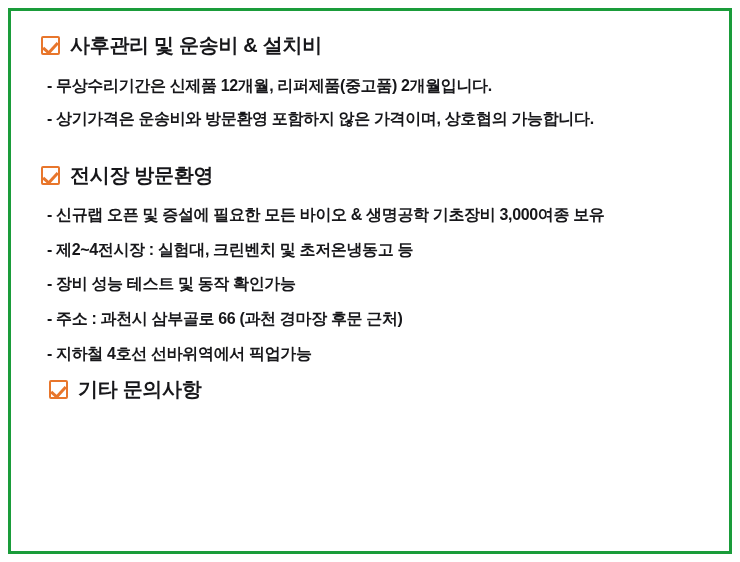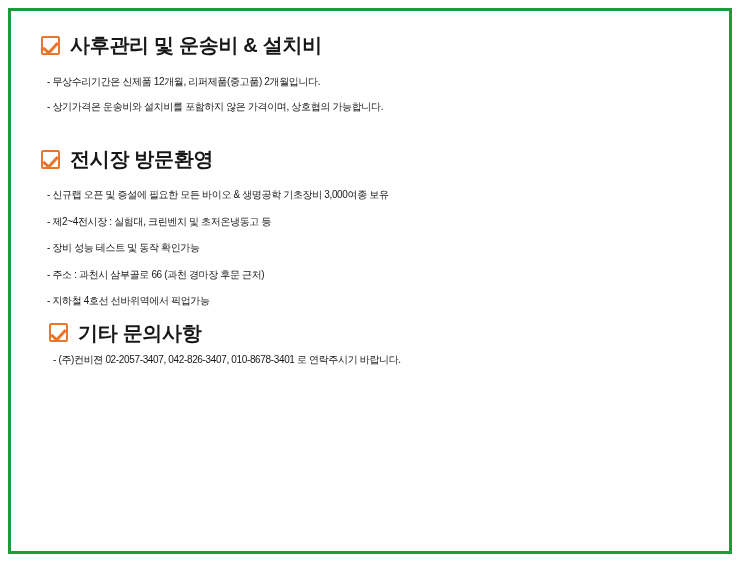--- a/index.html
+++ b/index.html
@@ -64,50 +64,50 @@
     color: #17171a;
     letter-spacing: -0.3px;
     line-height: 1.2;
   }
   .bullet-list {
     list-style: none;
     margin: 0;
     padding: 0 0 0 10px;
   }
   .bullet-list li {
-    font-size: 10px;
+    font-size: 16px;
     color: #17171a;
-    font-weight: normal;
+    font-weight: bold;
     line-height: 1.35;
     margin-bottom: 11px;
     letter-spacing: -0.35px;
     white-space: nowrap;
   }
   .s1 { margin-bottom: 34px; }
   .s1 .section-heading { margin-bottom: 18px; }
   .s2 { }
   .s2 .section-heading { margin-bottom: 17px; }
   .s2 .bullet-list li { margin-bottom: 13px; }
-  .s3 .section-heading { margin-left: 12px; margin-bottom: 8px; }
+  .s3 .section-heading { margin-left: 12px; margin-bottom: 34px; }
   .s3 .bullet-list { padding-left: 16px; }
 </style>
 </head>
 <body>
 
 <div class="page">
   <div class="frame">
 
     <div class="section s1">
       <div class="section-heading">
         <span class="check-icon"></span>
         <span class="section-title">사후관리 및 운송비 &amp; 설치비</span>
       </div>
       <ul class="bullet-list">
         <li>- 무상수리기간은 신제품 12개월, 리퍼제품(중고품) 2개월입니다.</li>
-        <li>- 상기가격은 운송비와 설치비를 포함하지 않은 가격이며, 상호협의 가능합니다.</li>
+        <li>- 상기가격은 운송비와 방문환영 포함하지 않은 가격이며, 상호협의 가능합니다.</li>
       </ul>
     </div>
 
     <div class="section s2">
       <div class="section-heading">
         <span class="check-icon"></span>
         <span class="section-title">전시장 방문환영</span>
       </div>
       <ul class="bullet-list">
         <li>- 신규랩 오픈 및 증설에 필요한 모든 바이오 &amp; 생명공학 기초장비 3,000여종 보유</li>
@@ -116,19 +116,16 @@
         <li>- 주소 : 과천시 삼부골로 66 (과천 경마장 후문 근처)</li>
         <li>- 지하철 4호선 선바위역에서 픽업가능</li>
       </ul>
     </div>
 
     <div class="section s3">
       <div class="section-heading">
         <span class="check-icon"></span>
         <span class="section-title">기타 문의사항</span>
       </div>
-      <ul class="bullet-list">
-        <li>- (주)컨비젼 02-2057-3407, 042-826-3407, 010-8678-3401 로 연락주시기 바랍니다.</li>
-      </ul>
     </div>
 
   </div>
 </div>
 
 </body></html>

